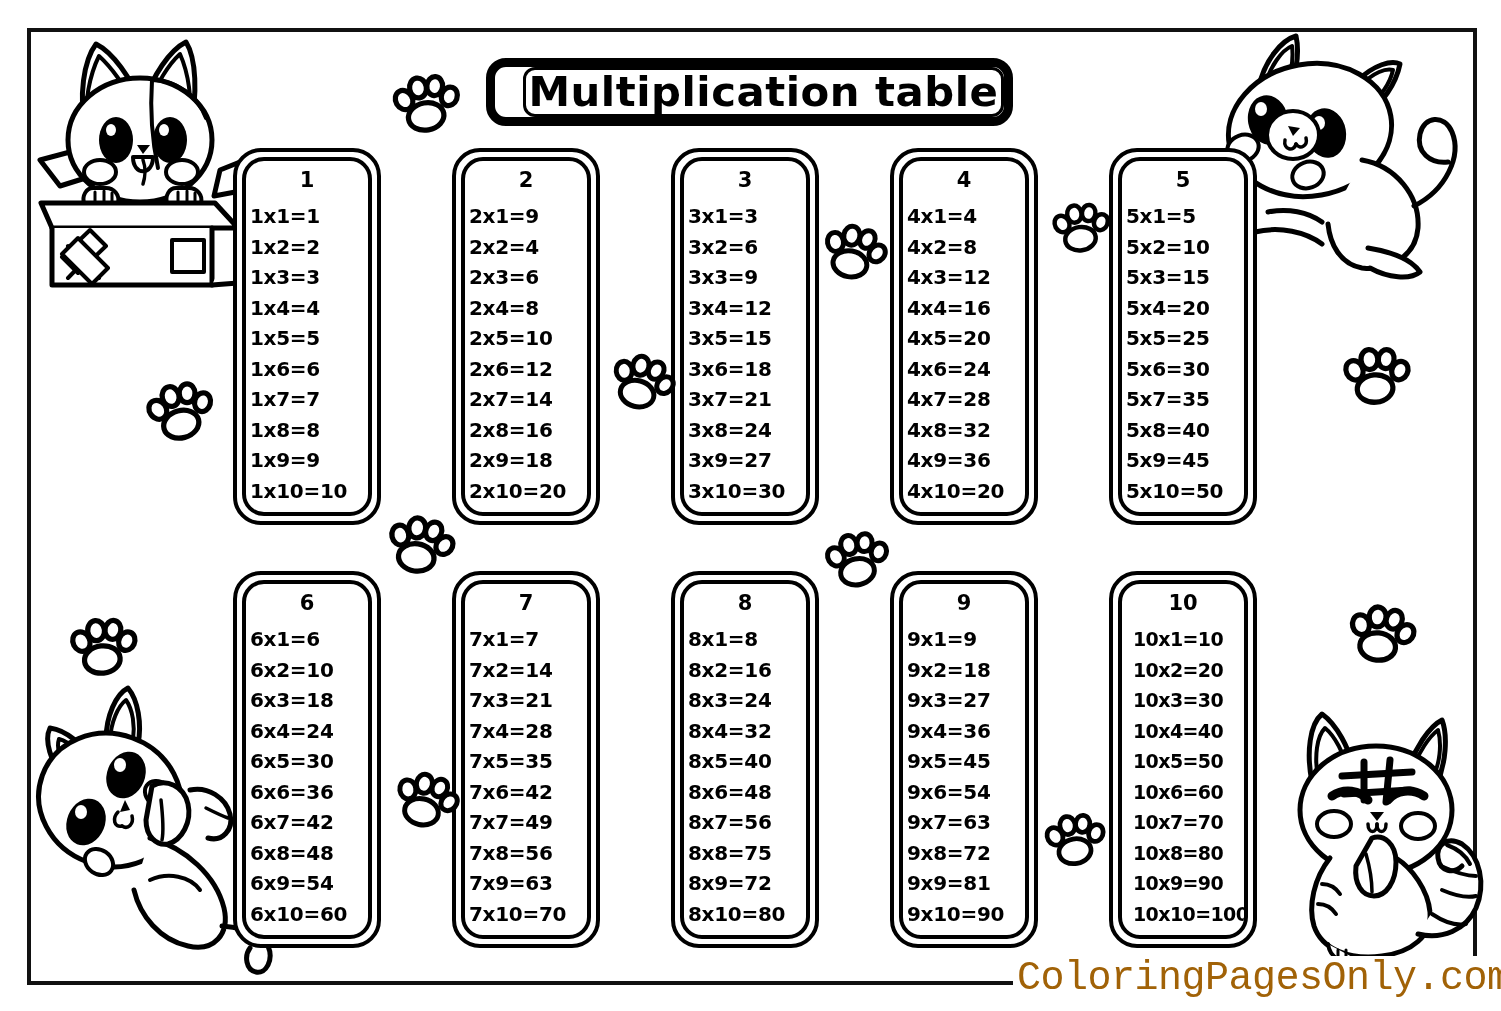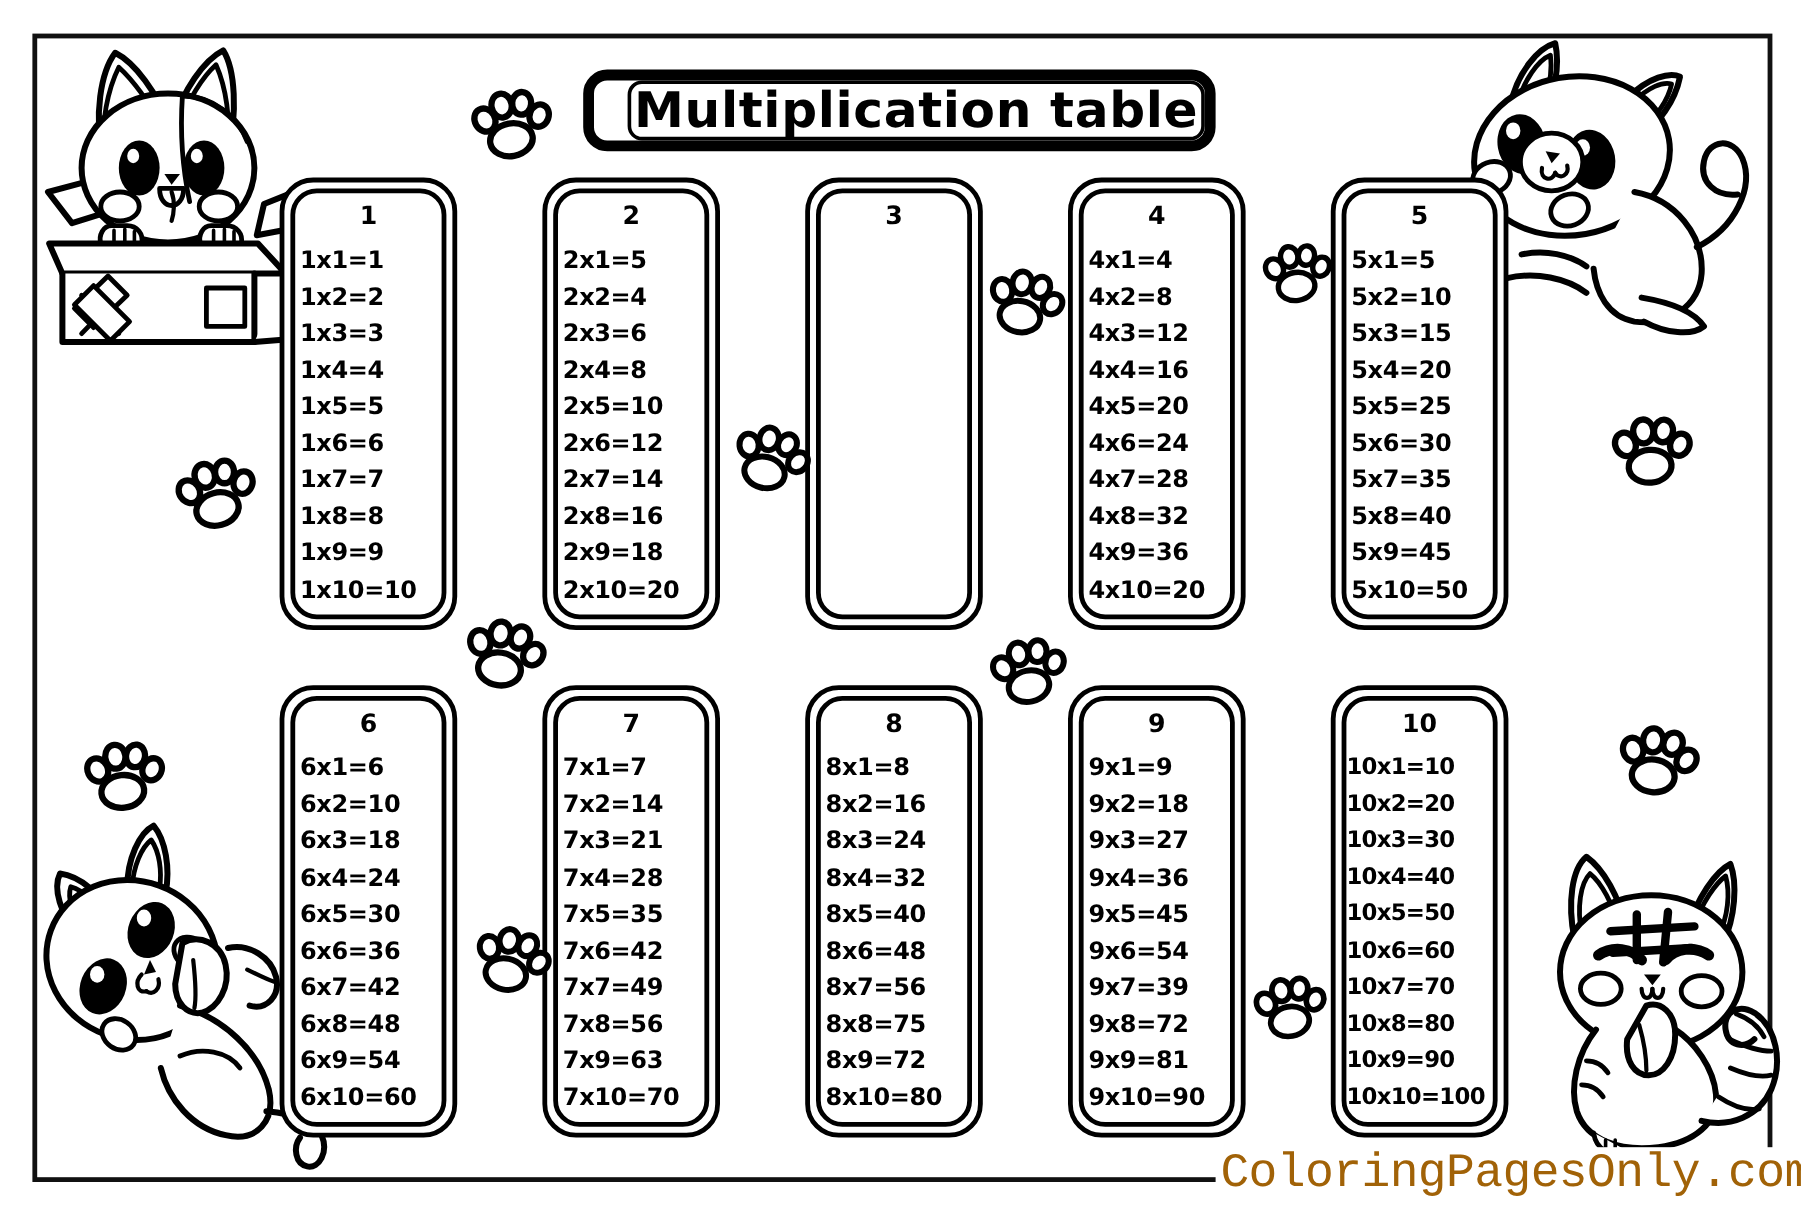--- a/index.html
+++ b/index.html
@@ -73,21 +73,21 @@
   .card .rows{
     padding-left:4px;
   }
   .card .row{
     font-size:20px;font-weight:700;
     line-height:30.5px;
     white-space:nowrap;
     letter-spacing:-0.3px;
     font-family:"DejaVu Sans","Liberation Sans",sans-serif;
   }
-  .card.wide .rows{padding-left:0;}
+  .card.wide .rows{padding-left:11px;}
   .card.wide .row{font-size:19px;letter-spacing:-0.6px;}
 
   
   .r1{top:148px;}
   .r2{top:571px;}
   .c1{left:233px;} .c2{left:452px;} .c3{left:671px;}
   .c4{left:890px;} .c5{left:1109px;}
 
   
   .footer{
@@ -344,37 +344,49 @@
           <div class="row">1x9=9</div>
           <div class="row">1x10=10</div>
         </div>
       </div>
     </div>
 
     <div class="card r1 c2">
       <div class="inner">
         <div class="hdr">2</div>
         <div class="rows">
-          <div class="row">2x1=5</div>
+          <div class="row">2x1=9</div>
           <div class="row">2x2=4</div>
           <div class="row">2x3=6</div>
           <div class="row">2x4=8</div>
           <div class="row">2x5=10</div>
           <div class="row">2x6=12</div>
           <div class="row">2x7=14</div>
           <div class="row">2x8=16</div>
           <div class="row">2x9=18</div>
           <div class="row">2x10=20</div>
         </div>
       </div>
     </div>
 
     <div class="card r1 c3">
       <div class="inner">
         <div class="hdr">3</div>
+        <div class="rows">
+          <div class="row">3x1=3</div>
+          <div class="row">3x2=6</div>
+          <div class="row">3x3=9</div>
+          <div class="row">3x4=12</div>
+          <div class="row">3x5=15</div>
+          <div class="row">3x6=18</div>
+          <div class="row">3x7=21</div>
+          <div class="row">3x8=24</div>
+          <div class="row">3x9=27</div>
+          <div class="row">3x10=30</div>
+        </div>
       </div>
     </div>
 
     <div class="card r1 c4">
       <div class="inner">
         <div class="hdr">4</div>
         <div class="rows">
           <div class="row">4x1=4</div>
           <div class="row">4x2=8</div>
           <div class="row">4x3=12</div>
@@ -464,21 +476,21 @@
     <div class="card r2 c4">
       <div class="inner">
         <div class="hdr">9</div>
         <div class="rows">
           <div class="row">9x1=9</div>
           <div class="row">9x2=18</div>
           <div class="row">9x3=27</div>
           <div class="row">9x4=36</div>
           <div class="row">9x5=45</div>
           <div class="row">9x6=54</div>
-          <div class="row">9x7=39</div>
+          <div class="row">9x7=63</div>
           <div class="row">9x8=72</div>
           <div class="row">9x9=81</div>
           <div class="row">9x10=90</div>
         </div>
       </div>
     </div>
 
     <div class="card r2 c5 wide">
       <div class="inner">
         <div class="hdr">10</div>

